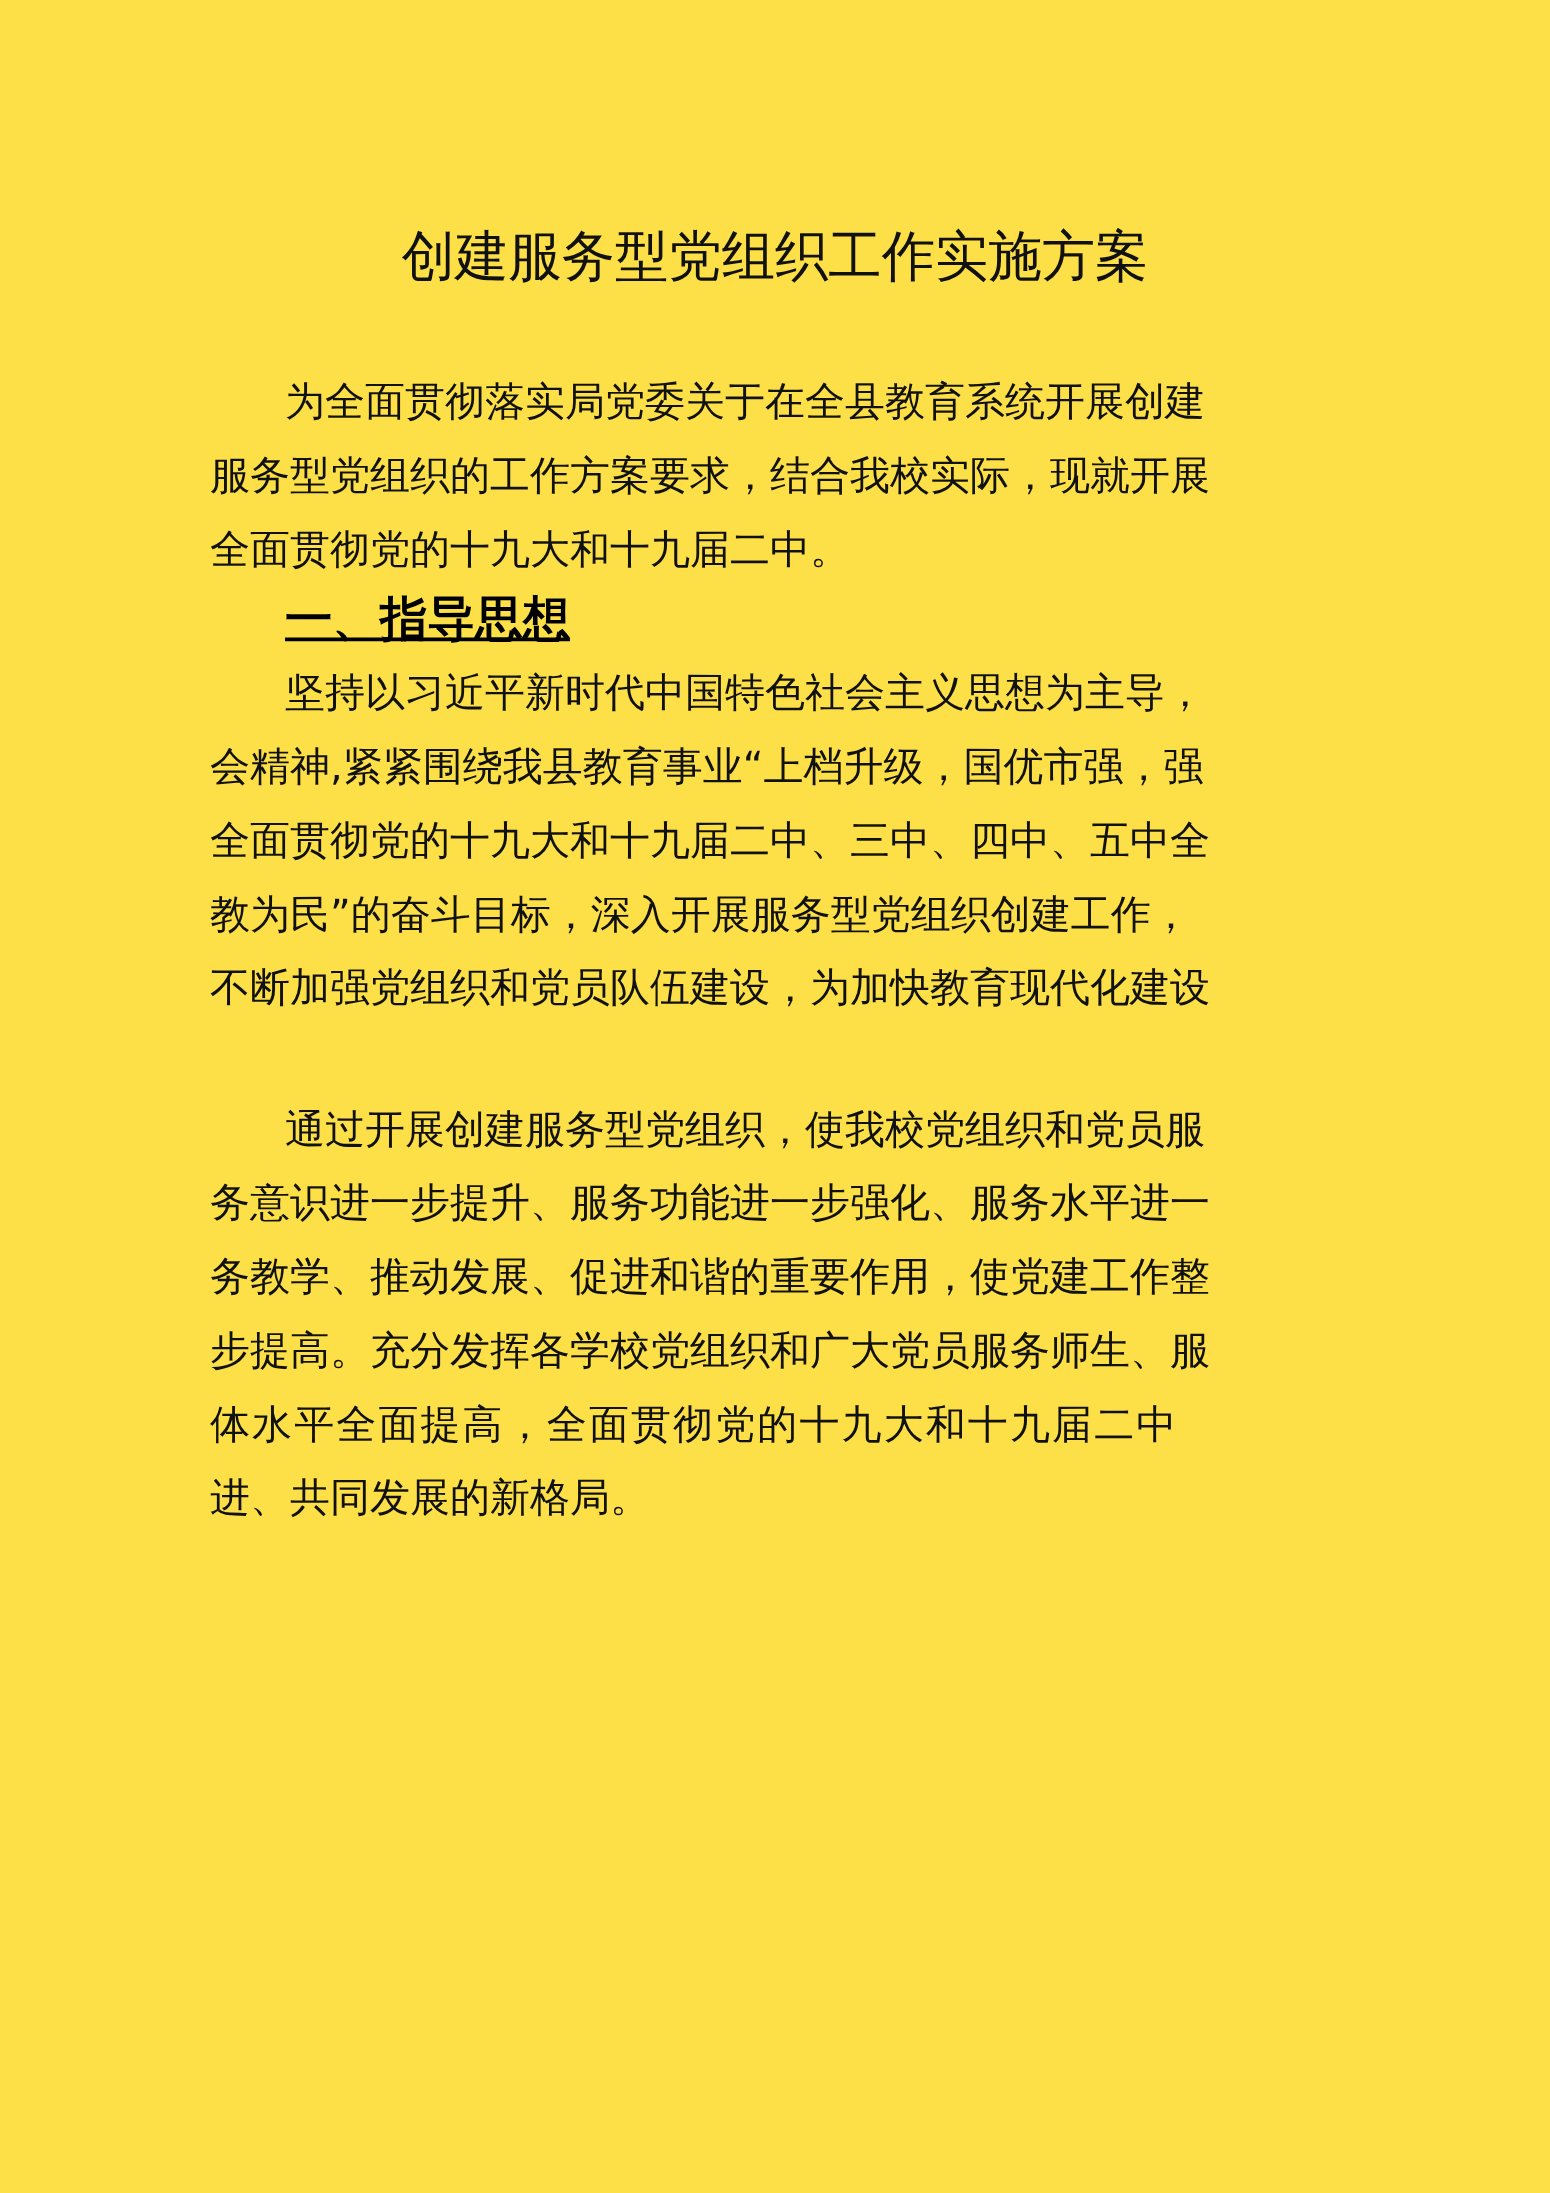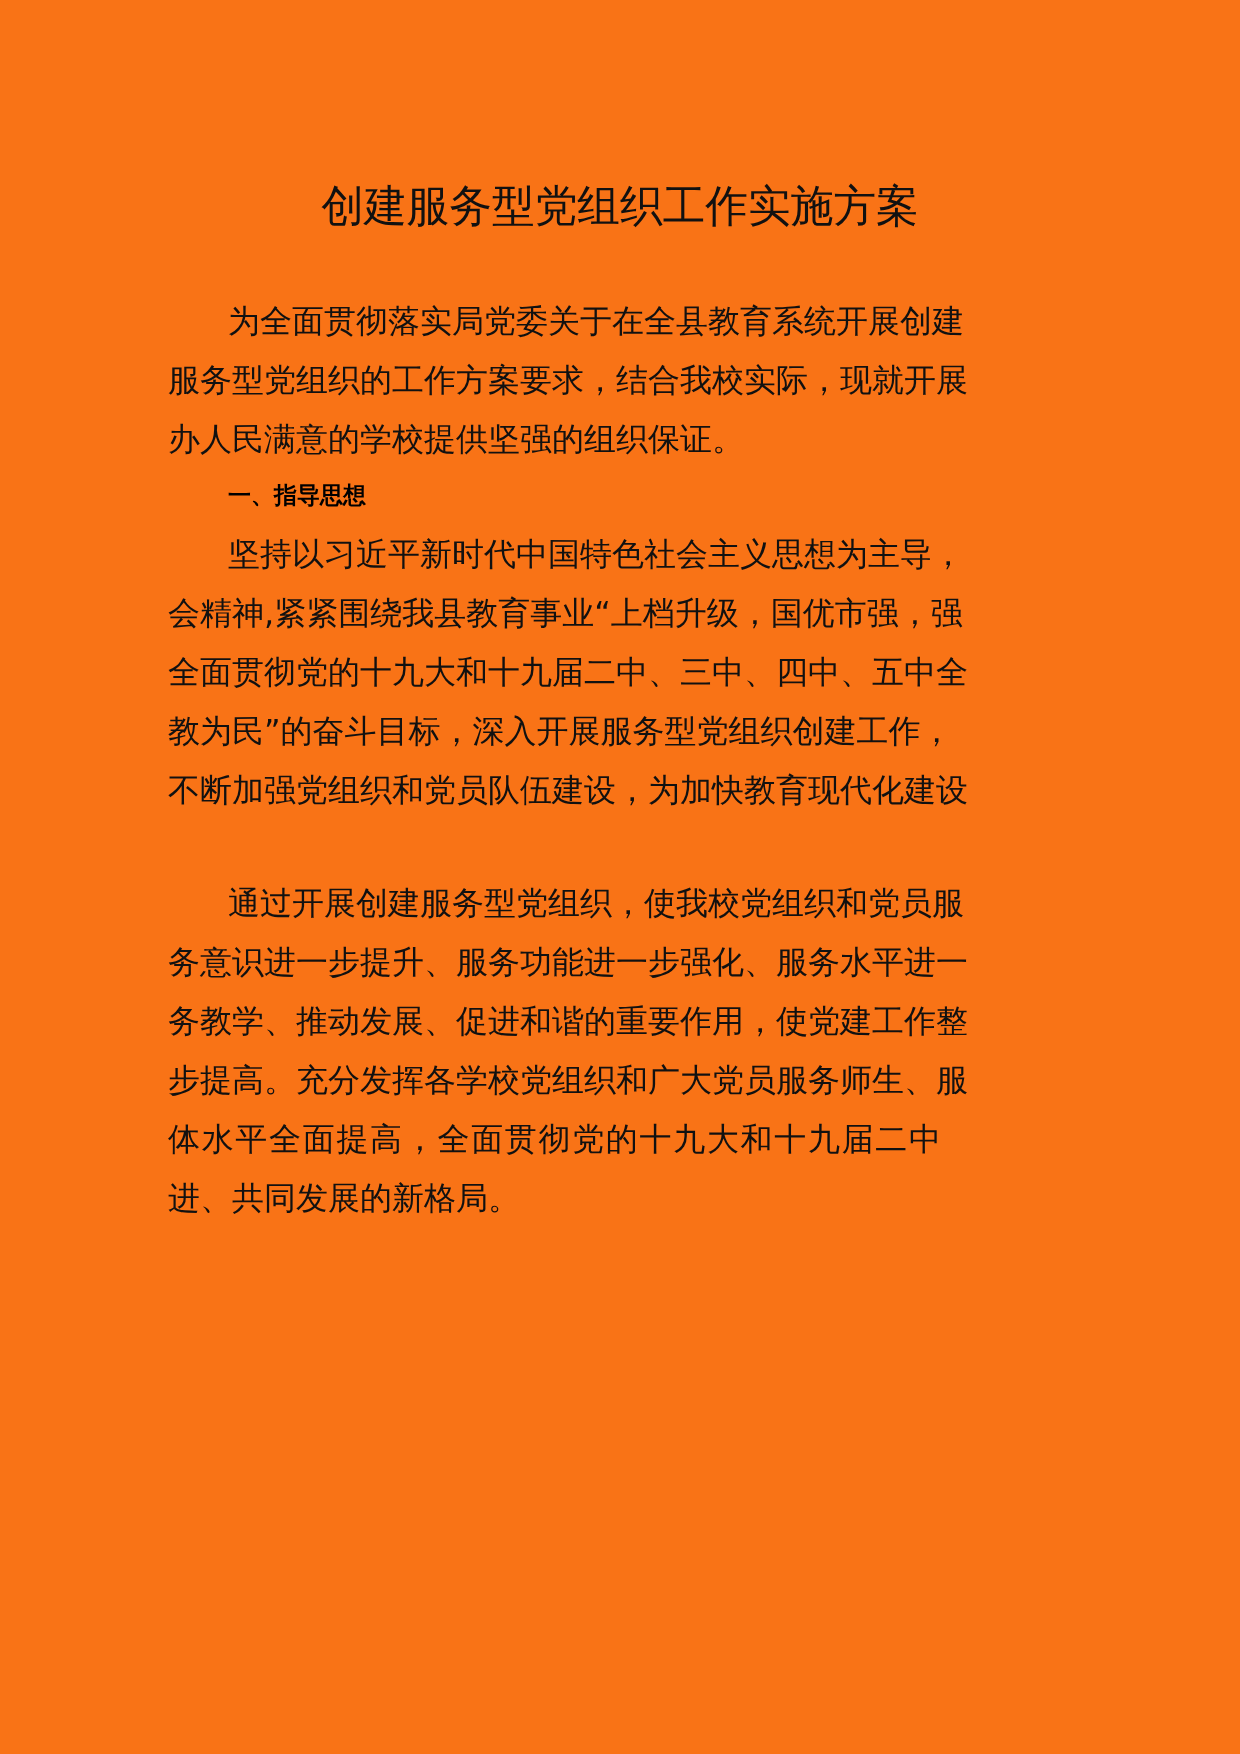--- a/index.html
+++ b/index.html
@@ -13,21 +13,21 @@
     position: relative;
     overflow: hidden;
     font-family: "DejaVu Sans", "Liberation Sans", sans-serif;
     color: #111111;
   }
   .page {
     position: absolute;
     left: 0; top: 0;
     width: 1240px;
     height: 1754px;
-    background: #f97316;
+    background: #fde047;
   }
   .title {
     position: absolute;
     left: 0;
     width: 1240px;
     top: 176px;
     height: 60px;
     text-align: center;
     font-size: 44px;
     line-height: 60px;
@@ -55,38 +55,39 @@
     padding-left: 60px;
     font-family: Liberation Serif, serif;
   }
   .line.last {
     text-align-last: left;
   }
   .heading {
     display: block;
     height: 59px;
     line-height: 59px;
-    font-size: 23px;
+    font-size: 38px;
     font-weight: bold;
     padding-left: 60px;
     white-space: nowrap;
     color: #000000;
+    text-decoration: underline;
   }
 </style>
 </head>
 <body>
 
 <div class="page">
 
   <div class="title">创建服务型党组织工作实施方案</div>
 
   <div class="body-block" style="top:292px;">
     <span class="line indent">为全面贯彻落实局党委关于在全县教育系统开展创建</span>
     <span class="line">服务型党组织的工作方案要求，结合我校实际，现就开展</span>
-    <span class="line last">办人民满意的学校提供坚强的组织保证。</span>
+    <span class="line last">全面贯彻党的十九大和十九届二中。</span>
   </div>
 
   <div class="body-block" style="top:466px;">
     <span class="heading">一、指导思想</span>
     <span class="line indent">坚持以习近平新时代中国特色社会主义思想为主导，</span>
     <span class="line">会精神,紧紧围绕我县教育事业“上档升级，国优市强，强</span>
     <span class="line">全面贯彻党的十九大和十九届二中、三中、四中、五中全</span>
     <span class="line">教为民”的奋斗目标，深入开展服务型党组织创建工作，</span>
     <span class="line">不断加强党组织和党员队伍建设，为加快教育现代化建设</span>
   </div>

